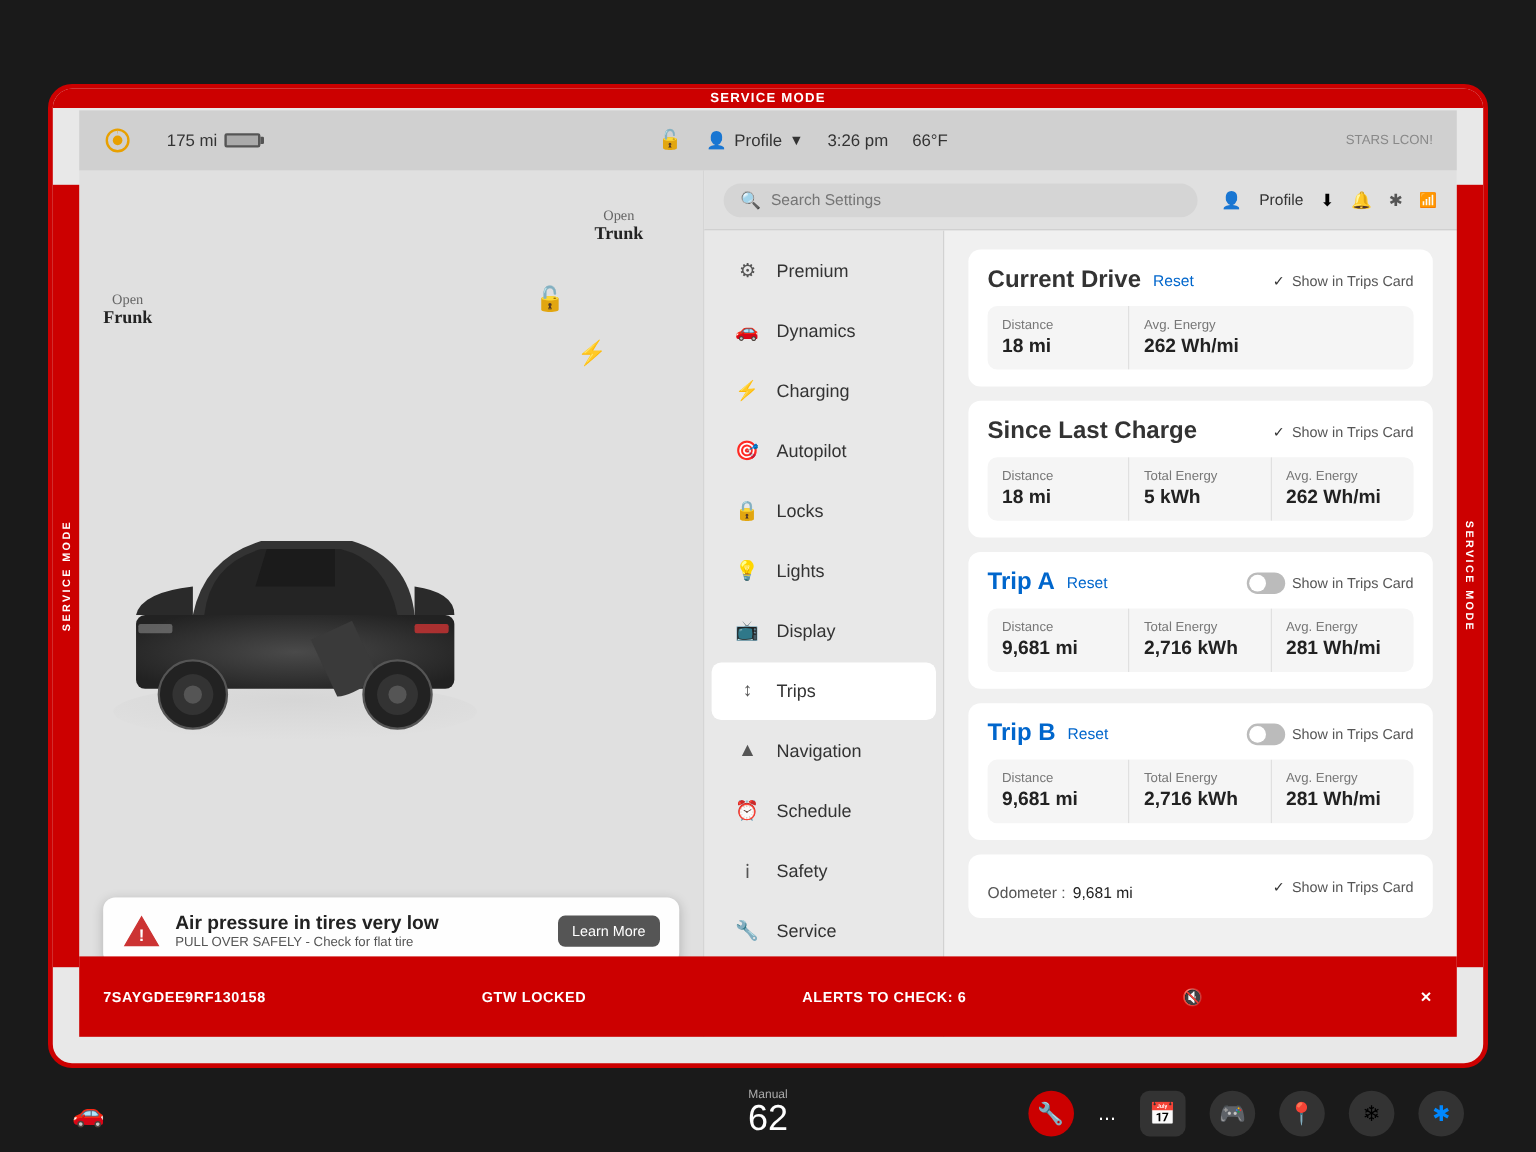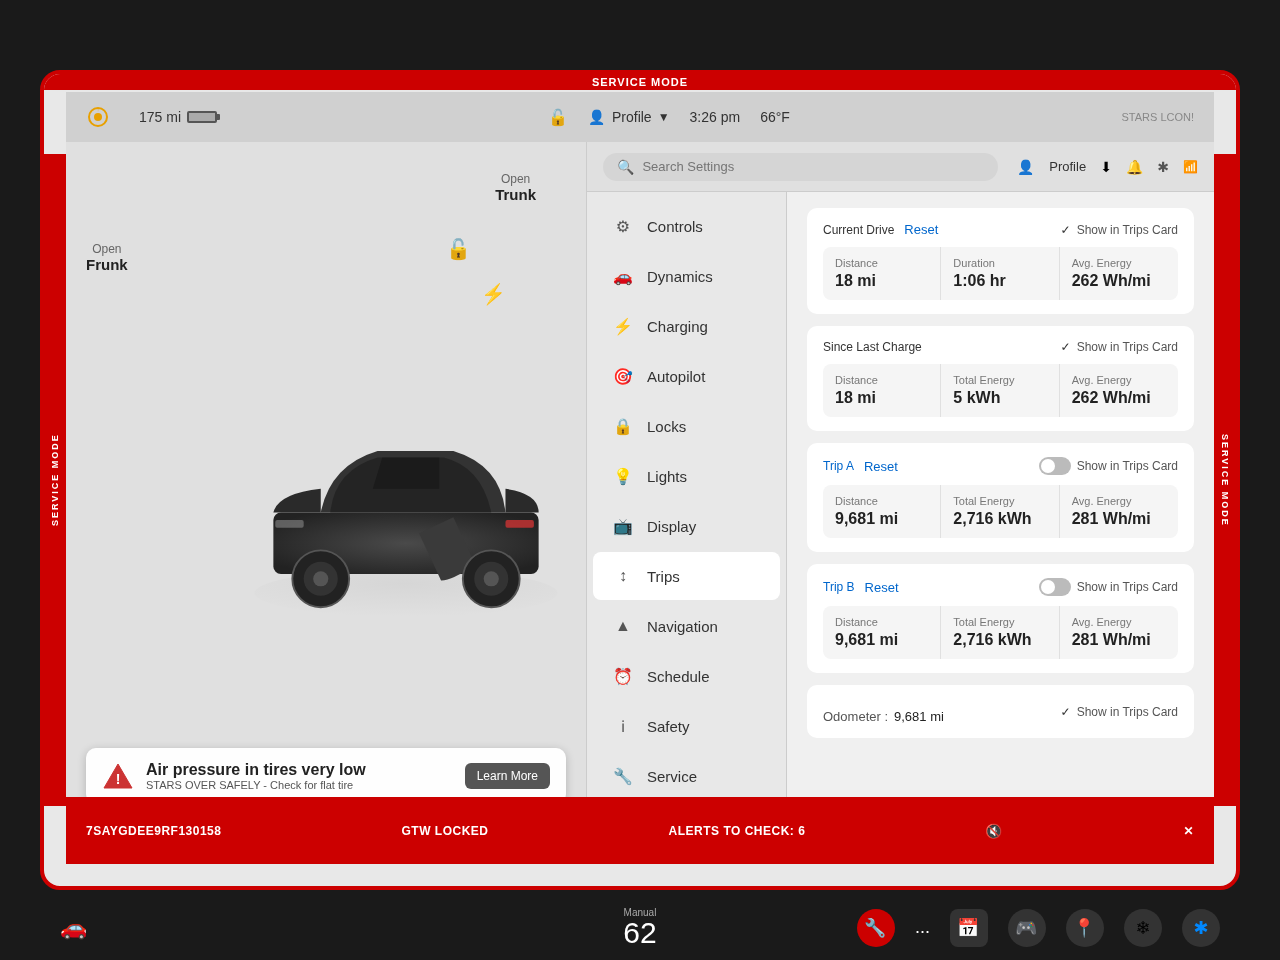--- a/index.html
+++ b/index.html
@@ -177,22 +177,23 @@
       position: relative;
       flex-shrink: 0;
       display: flex;
       flex-direction: column;
     }
 
     .car-view {
       flex: 1;
       display: flex;
       align-items: center;
-      justify-content: flex-end;
+      justify-content: flex-start;
       position: relative;
+      font-family: Liberation Serif, serif;
     }
 
     .car-label {
       position: absolute;
       font-size: 13px;
       color: #333;
       cursor: pointer;
     }
 
     .car-label .label-main {
@@ -347,22 +348,22 @@
     }
 
     .trip-section-header {
       display: flex;
       align-items: center;
       justify-content: space-between;
       margin-bottom: 10px;
     }
 
     .trip-section-title {
-      font-size: 12px;
-      font-weight: 400;
+      font-size: 20px;
+      font-weight: 700;
       color: #333;
     }
 
     .trip-reset-btn {
       background: none;
       border: none;
       color: #0066cc;
       font-size: 13px;
       cursor: pointer;
     }
@@ -619,21 +620,21 @@
 
       </div>
 
       <div class="warning-notification">
         <svg class="warning-icon" viewBox="0 0 32 32">
           <polygon points="16,4 30,28 2,28" fill="#cc3333" stroke="#cc3333" stroke-width="1"></polygon>
           <text x="16" y="24" text-anchor="middle" font-size="14" fill="white" font-weight="bold">!</text>
         </svg>
         <div class="warning-text">
           <div class="warning-title">Air pressure in tires very low</div>
-          <div class="warning-subtitle">STARS OVER SAFELY - Check for flat tire</div>
+          <div class="warning-subtitle">PULL OVER SAFELY - Check for flat tire</div>
         </div>
         <button class="learn-more-btn">Learn More</button>
       </div>
 
       <div class="premium-connectivity">
         <span style="font-size:18px;">📶</span>
         <span>Premium Connectivity required</span>
       </div>
     </div>
 
@@ -653,21 +654,21 @@
           <span style="font-size:14px; color:#555;">✱</span>
           <span style="font-size:12px; color:#555;">📶</span>
         </div>
       </div>
 
       <div class="settings-body">
 
         <div class="menu-list">
           <div class="menu-item">
             <span class="menu-icon">⚙</span>
-            <span>Controls</span>
+            <span>Premium</span>
           </div>
           <div class="menu-item">
             <span class="menu-icon">🚗</span>
             <span>Dynamics</span>
           </div>
           <div class="menu-item">
             <span class="menu-icon">⚡</span>
             <span>Charging</span>
           </div>
           <div class="menu-item">
@@ -718,24 +719,20 @@
               </div>
               <div class="show-trips-label">
                 <span class="checkmark">✓</span>
                 <span>Show in Trips Card</span>
               </div>
             </div>
             <div class="trip-stats">
               <div class="stat-cell">
                 <div class="stat-label">Distance</div>
                 <div class="stat-value">18 mi</div>
-              </div>
-              <div class="stat-cell">
-                <div class="stat-label">Duration</div>
-                <div class="stat-value">1:06 hr</div>
               </div>
               <div class="stat-cell">
                 <div class="stat-label">Avg. Energy</div>
                 <div class="stat-value">262 Wh/mi</div>
               </div>
             </div>
           </div>
 
           <div class="trip-section">
             <div class="trip-section-header">

